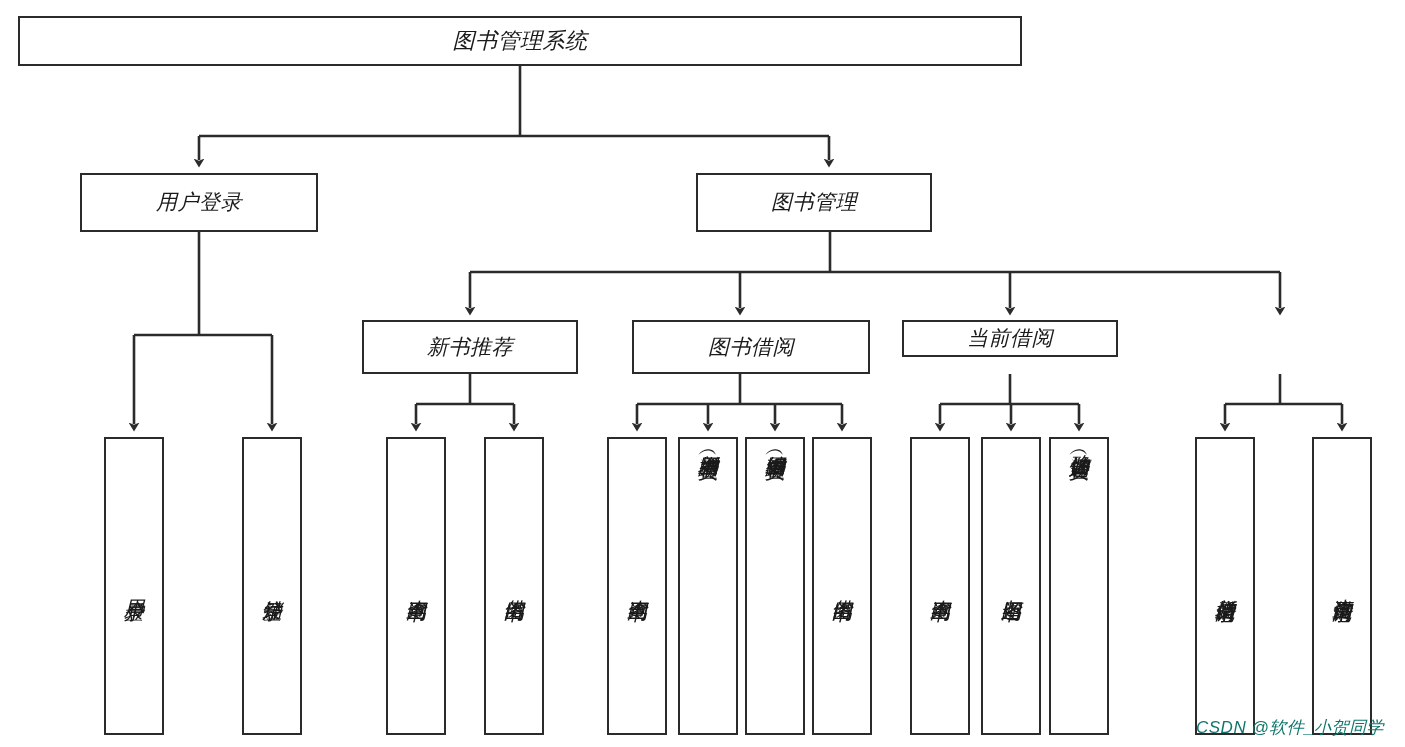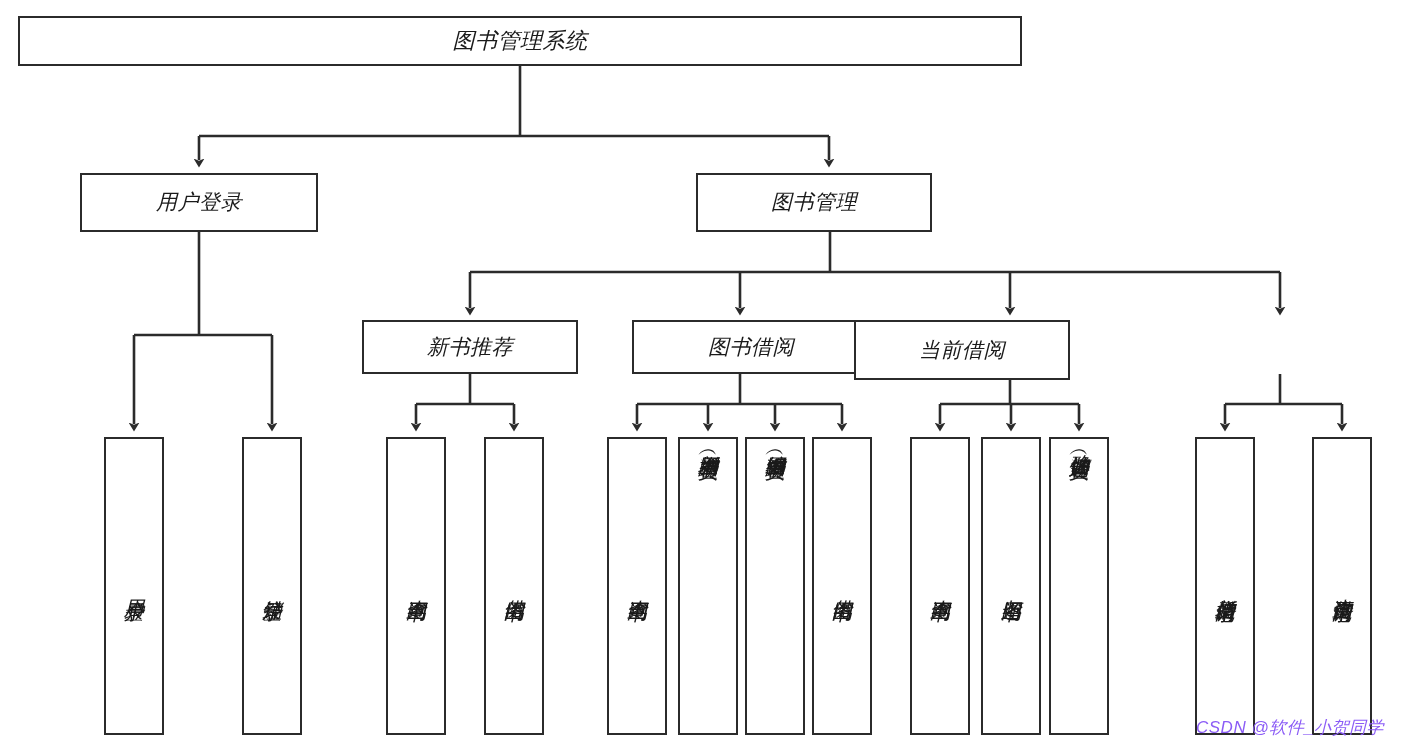--- a/index.html
+++ b/index.html
@@ -68,21 +68,21 @@
   }
   .node.vert.center-text {
     align-items: center;
   }
   .node.vert.top-text {
     align-items: flex-start;
   }
   .watermark {
     position: absolute;
     font-size: 17px;
-    color: #8b5cf6;
+    color: #0f766e;
     white-space: nowrap;
     letter-spacing: 0.5px;
   }
 </style>
 </head>
 <body>
 
 <div id="diagram-root">
 
   <svg id="wires" viewBox="0 0 1405 747" width="1405" height="747" aria-hidden="true">
@@ -145,21 +145,21 @@
   <div class="node horiz" style="left:696px; top:173px; width:236px; height:59px;">
     <span class="node-label">图书管理</span>
   </div>
 
   <div class="node horiz" style="left:362px; top:320px; width:216px; height:54px;">
     <span class="node-label">新书推荐</span>
   </div>
   <div class="node horiz" style="left:632px; top:320px; width:238px; height:54px;">
     <span class="node-label">图书借阅</span>
   </div>
-  <div class="node horiz" style="left:854px; top:320px; width:216px; height:60px;">
+  <div class="node horiz" style="left:902px; top:320px; width:216px; height:37px;">
     <span class="node-label">当前借阅</span>
   </div>
 
   <div class="node vert center-text" style="left:104px; top:437px; width:60px; height:298px;">
     <span class="node-label">用户登录</span>
   </div>
   <div class="node vert center-text" style="left:242px; top:437px; width:60px; height:298px;">
     <span class="node-label">注销登录</span>
   </div>
 

